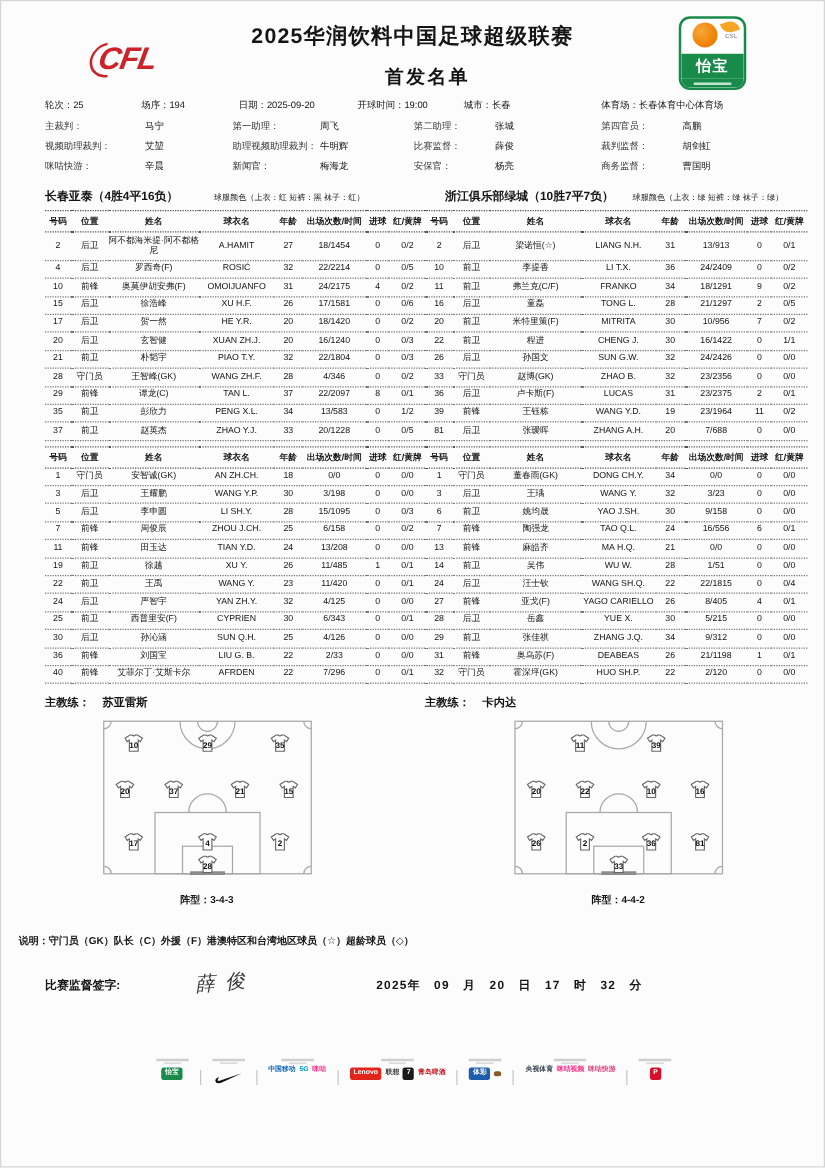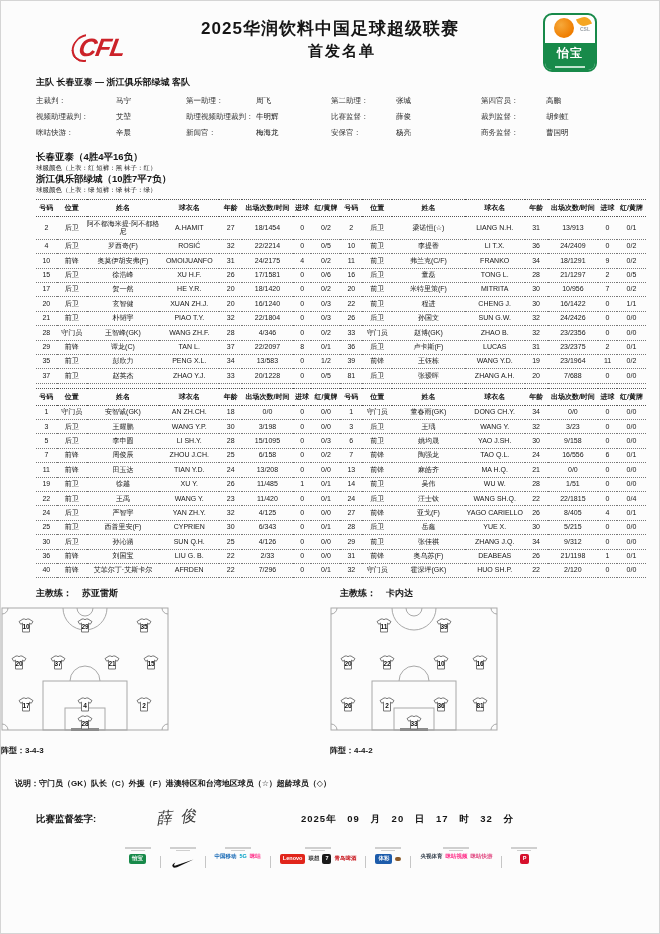--- a/index.html
+++ b/index.html
@@ -2,21 +2,21 @@
 <html><head>
 <meta charset="utf-8">
 <style>
   html,body{margin:0;padding:0;background:#e8e8e8;}
   .page{width:660px;height:934px;margin:0 auto;background:#fcfcfc;position:relative;
         font-family:"Liberation Sans","DejaVu Sans",sans-serif;color:#151515;overflow:hidden;
         border:1px solid #d5d5d5;box-sizing:border-box;}
   
   .header{position:relative;padding-top:16px;text-align:center;}
   .title1{font-size:17px;font-weight:bold;letter-spacing:1px;}
-  .title2{font-size:15px;font-weight:bold;margin-top:2px;letter-spacing:2px;padding-left:24px;}
+  .title2{font-size:15px;font-weight:bold;margin-top:12px;letter-spacing:2px;padding-left:24px;}
   .cfl{position:absolute;left:78px;top:32px;color:#cc2229;font-weight:bold;font-style:italic;
        font-size:25px;transform:skewX(-10deg);letter-spacing:-1px;}
   .cfl::after{content:"";position:absolute;left:-7px;top:1px;width:24px;height:24px;border:2px solid #cc2229;
        border-radius:50%;border-right-color:transparent;border-top-color:transparent;transform:rotate(35deg);}
   .badge{position:absolute;right:62px;top:12px;width:50px;border:2px solid #188a4a;border-radius:9px;
          overflow:hidden;background:#fff;}
   .badge-top{height:28px;position:relative;}
   .badge-top .ball{position:absolute;left:9px;top:3px;width:20px;height:20px;border-radius:50%;
        background:radial-gradient(circle at 35% 35%,#f6a93b,#ef7d00 70%);}
   .badge-top .flame{position:absolute;right:4px;top:2px;width:14px;height:9px;background:#f5a623;
@@ -33,35 +33,35 @@
   .i0{width:77px}.i1{width:78px}.i2{width:95px}.i3{width:85px}.i4{width:110px}.i5{flex:1}
   .officials{display:grid;grid-template-columns:150px 145px 150px 1fr;row-gap:6px;
        margin:7px 15px 0 35px;font-size:7.5px;}
   .off{display:flex;}
   .off .ol{color:#333;}
   .officials .off:nth-child(4n+1) .ol{width:80px}
   .officials .off:nth-child(4n+2) .ol{width:70px}
   .officials .off:nth-child(4n+3) .ol{width:65px}
   .officials .off:nth-child(4n+4) .ol{width:65px}
   
-  .records{display:flex;align-items:baseline;margin:13px 15px 0 35px;flex-direction:column;}
+  .records{display:flex;align-items:baseline;margin:13px 15px 0 35px;}
   .rec-name{font-size:9.5px;font-weight:bold;}
   .rec-kit{font-size:6.5px;color:#222;}
   .records .g1{width:135px}.records .g2{width:185px}.records .g3{width:150px}.records .g4{flex:1}
   
   .sec-label{margin:12px 0 0 35px;font-size:8px;font-weight:bold;}
   table.roster{table-layout:fixed;border-collapse:collapse;margin:4px 15px 0 35px;width:610px;font-size:7px;}
   table.roster th{font-size:7px;font-weight:bold;padding:3px 0;border-top:1px dotted #555;border-bottom:1px dotted #555;}
   table.roster td{text-align:center;padding:2.5px 0;border-bottom:1px dotted #777;line-height:1.2;}
   table.roster th{text-align:center;}
   
   .coaches{display:flex;margin:9px 15px 0 35px;font-size:9px;font-weight:bold;}
   .coaches .ch{width:305px;display:flex;gap:10px;}
   .pitches{display:flex;margin-top:7px;}
-  .pcol{width:330px;display:flex;flex-direction:column;}
+  .pcol{width:330px;display:flex;flex-direction:column;align-items:center;}
   .pitch{position:relative;width:168px;height:124px;}
   .pitch svg.field{position:absolute;left:0;top:0;}
   .pl{position:absolute;transform:translateX(-50%);}
   .ftype{margin-top:14px;font-size:8px;font-weight:bold;}
   
   .note{margin:22px 0 0 14px;font-size:8px;font-weight:bold;}
   .sigrow{position:relative;margin:18px 0 0 35px;height:30px;text-align:center;}
   .sig-label{position:absolute;left:0;top:6px;font-size:9.5px;font-weight:bold;}
   .sig{position:absolute;left:120px;top:0px;font-family:"DejaVu Serif","Liberation Serif",serif;
        font-style:italic;font-size:16px;color:#3a3a3a;letter-spacing:8px;transform:rotate(-5deg);}
@@ -93,21 +93,28 @@
         <span class="ball"></span>
         <span class="csl">CSL</span>
       </div>
       <div class="badge-band">怡宝</div>
       <div class="badge-sub">
           <i></i>
         </div>
     </div>
   </div>
 
-  <div class="match-line">主队 长春亚泰 — 浙江俱乐部绿城 客队</div>
+  <div class="info-row">
+    <span class="i0">轮次：25</span>
+    <span class="i1">场序：194</span>
+    <span class="i2">日期：2025-09-20</span>
+    <span class="i3">开球时间：19:00</span>
+    <span class="i4">城市：长春</span>
+    <span class="i5">体育场：长春体育中心体育场</span>
+  </div>
 
   <div class="officials">
       <span class="off">
         <span class="ol">主裁判：</span>
         <span class="ov">马宁</span>
       </span>
       <span class="off">
         <span class="ol">第一助理：</span>
         <span class="ov">周飞</span>
       </span>

